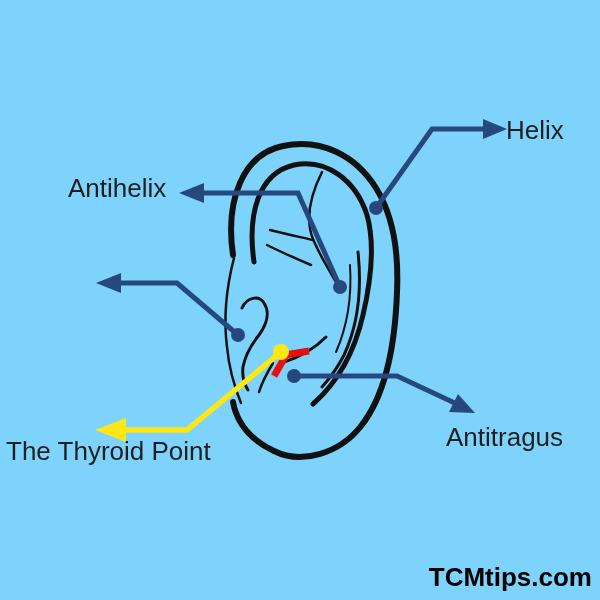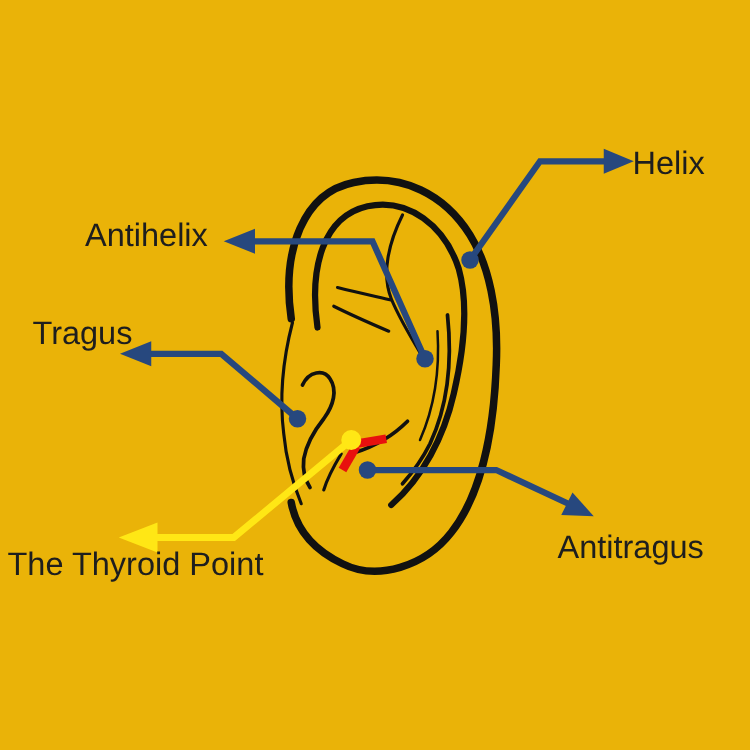--- a/index.html
+++ b/index.html
@@ -1,19 +1,19 @@
 <!DOCTYPE html>
 <html><head>
 <meta charset="utf-8">
 <style>
   html,body{margin:0;padding:0;background:#ffffff;}
   .stage{
     position:relative;
     width:600px;height:600px;
-    background:#eab308;
+    background:#7dd3fc;
     overflow:hidden;
     font-family:"Liberation Sans", sans-serif;
   }
   .diagram-svg{position:absolute;left:0;top:0;width:600px;height:600px;}
   .label{
     position:absolute;
     font-size:26px;
     line-height:1.1;
     color:#1e1e1e;
     white-space:nowrap;
@@ -89,20 +89,20 @@
       <circle cx="340" cy="287" r="7" fill="#27487E"></circle>
       <circle cx="238" cy="335" r="7" fill="#27487E"></circle>
       <circle cx="294" cy="376" r="7" fill="#27487E"></circle>
     </g>
   </svg>
 
   <div class="label" style="left:506px;top:116px;">Helix</div>
 
   <div class="label" style="left:68px;top:174px;">Antihelix</div>
 
-  <div class="label" style="left:26px;top:252px;">Tragus</div>
 
   <div class="label" style="left:446px;top:423px;">Antitragus</div>
 
   <div class="label" style="left:6px;top:437px;">The Thyroid Point</div>
 
+  <div class="watermark">TCMtips.com</div>
 
 </div>
 
 </body></html>

